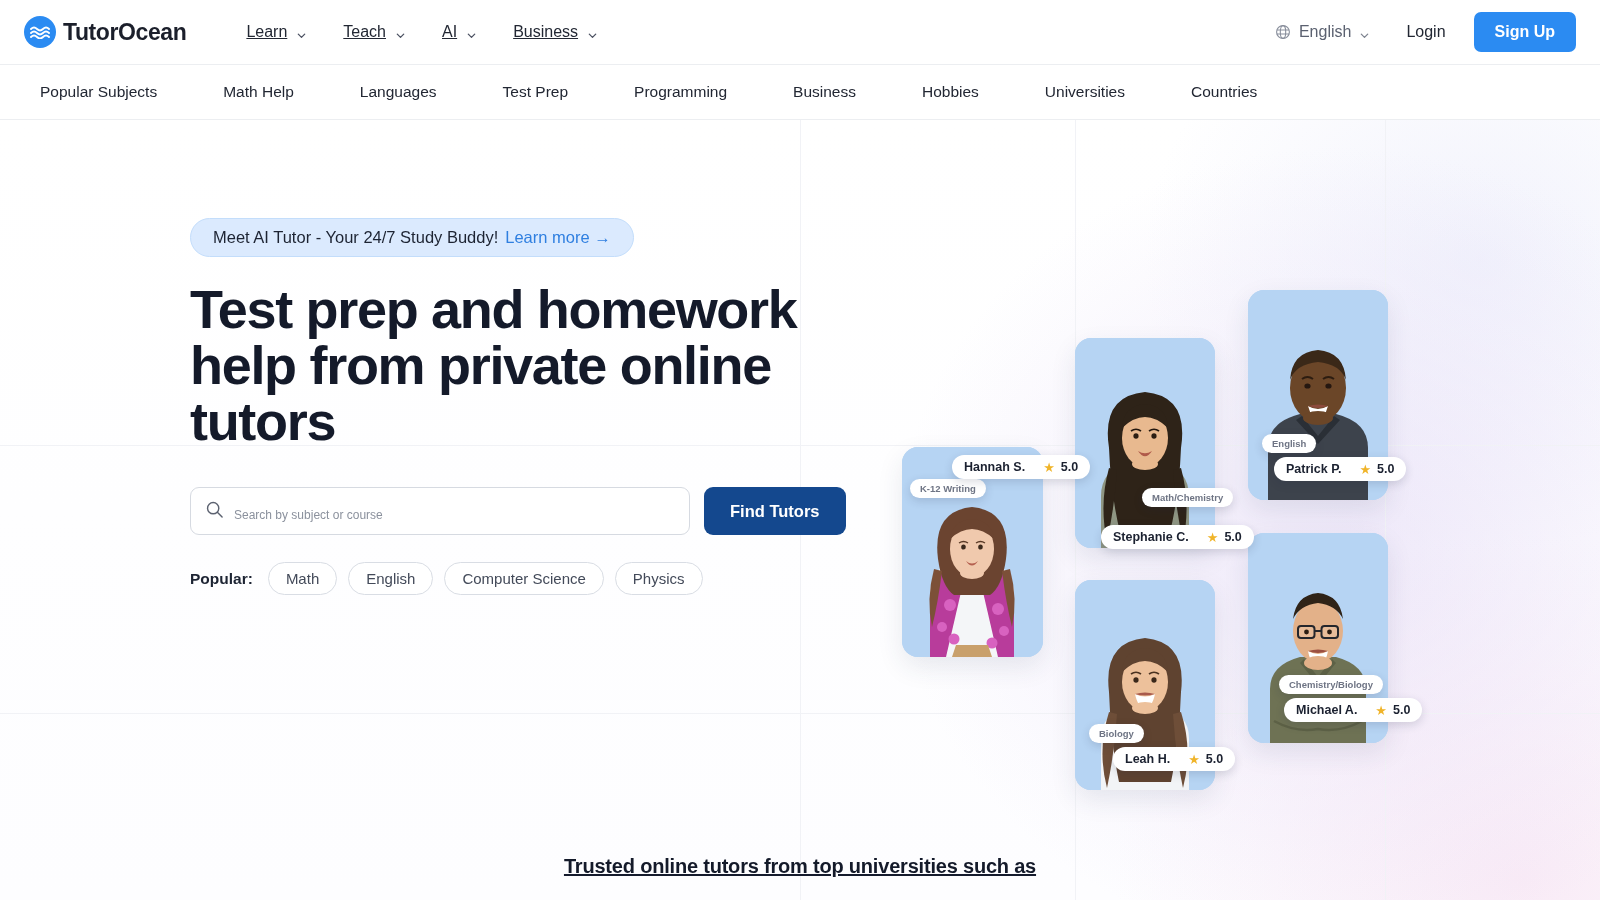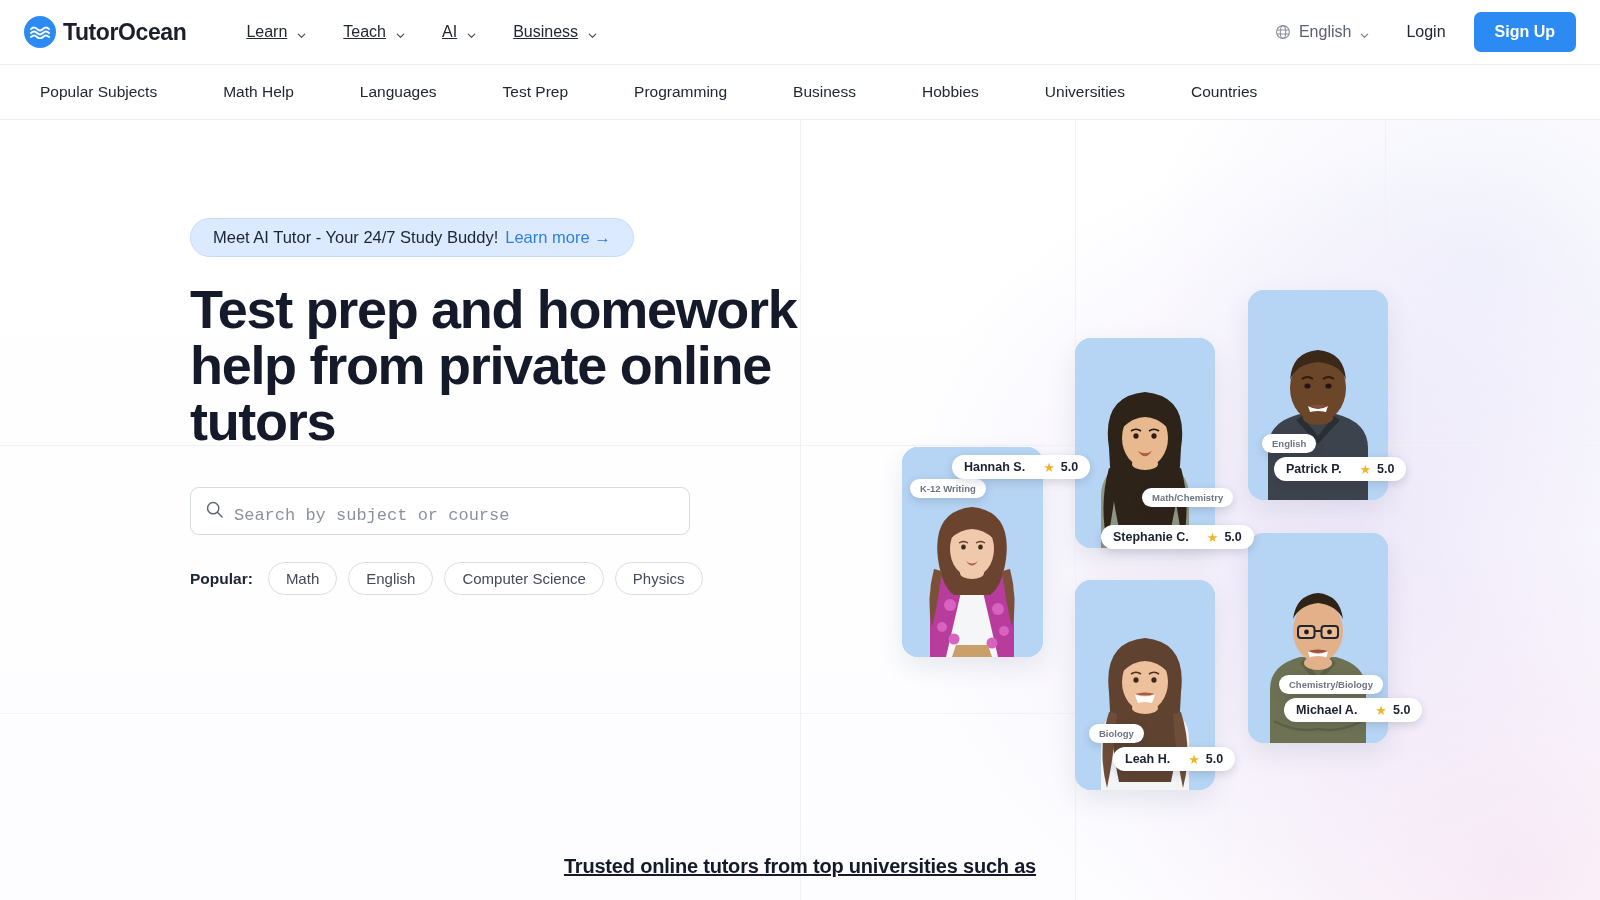--- a/index.html
+++ b/index.html
@@ -198,25 +198,25 @@
     background: #fff;
     display: flex;
     align-items: center;
     padding: 0 14px;
     gap: 10px;
   }
   .search-box svg { flex: none; }
   .search-input {
     border: none;
     outline: none;
-    font-size: 17px;
+    font-size: 12px;
     color: #2b3140;
     width: 100%;
     background: transparent;
-    font-family: Liberation Mono, monospace;
+    font-family: Liberation Sans, sans-serif;
     margin-top: 8px;
   }
   .search-input::placeholder { color: #8b919d; }
 
   .find-btn {
     background: #14488e;
     color: #fff;
     border: none;
     border-radius: 9px;
     font-size: 16.5px;
@@ -419,20 +419,21 @@
       <div class="search-row">
         <div class="search-box">
           <span>
             <svg width="19" height="19" viewBox="0 0 20 20">
               <circle cx="8.6" cy="8.6" r="5.9" stroke="#5c6270" stroke-width="1.5" fill="none"></circle>
               <path d="M13.0 13.0 L18 18" stroke="#5c6270" stroke-width="1.5" stroke-linecap="round"></path>
             </svg>
           </span>
           <input class="search-input" type="text" value="" placeholder="Search by subject or course" style="">
         </div>
+        <button class="find-btn">Find Tutors</button>
       </div>
 
       <div class="popular-row">
         <span class="popular-label">Popular:</span>
         <span class="chip">Math</span>
         <span class="chip">English</span>
         <span class="chip">Computer Science</span>
         <span class="chip">Physics</span>
       </div>
     </div>

